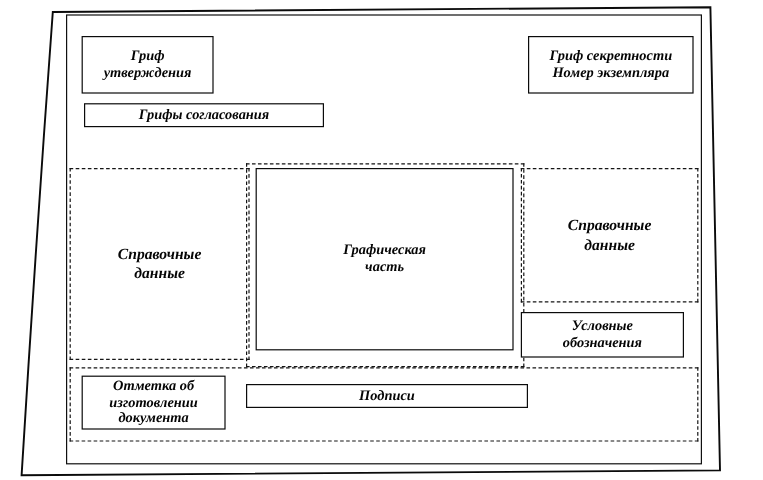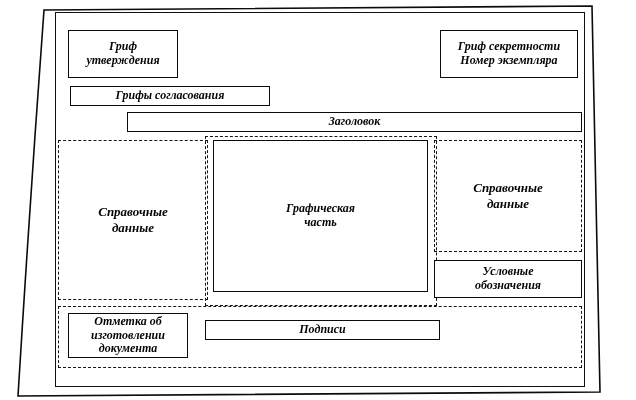--- a/index.html
+++ b/index.html
@@ -64,21 +64,21 @@
   }
   
   #frame-outer        { left: 55px;  top: 12px;  width: 530px; height: 375px; }
   #box-grif-utv       { left: 68px;  top: 30px;  width: 110px; height: 48px; justify-content: center; }
   #box-grif-sekr      { left: 440px; top: 30px;  width: 138px; height: 48px; }
   #box-grify-sogl     { left: 70px;  top: 86px;  width: 200px; height: 20px; }
   #box-zagolovok      { left: 127px; top: 112px; width: 455px; height: 20px; }
   #dash-left          { left: 58px;  top: 140px; width: 150px; height: 160px; }
   #box-graf-chast     { left: 213px; top: 140px; width: 215px; height: 152px; }
   #dash-right-top     { left: 434px; top: 140px; width: 148px; height: 112px; }
-  #box-uslovnye       { left: 434px; top: 260px; width: 148px; height: 38px; }
+  #box-uslovnye       { left: 434px; top: 260px; width: 136px; height: 38px; }
   #box-otmetka        { left: 68px;  top: 313px; width: 120px; height: 45px; }
   #box-podpisi        { left: 205px; top: 320px; width: 235px; height: 20px; }
   #box-masshtab       { left: 265px; top: 348px; width: 120px; height: 20px; }
   #dash-bottom        { left: 58px;  top: 306px; width: 524px; height: 62px; }
   #dash-graf-outer    { left: 205px; top: 136px; width: 232px; height: 170px; }
 </style>
 </head>
 <body>
 
 <div id="page">
@@ -96,23 +96,20 @@
 
   <div class="box" id="box-grify-sogl">
     <span class="label">Грифы согласования</span>
   </div>
 
   <div class="box" id="box-grif-sekr">
     <span class="label">Гриф секретности
 Номер экземпляра</span>
   </div>
 
-  <div class="box" id="box-zagolovok">
-    <span class="label">Заголовок</span>
-  </div>
 
   <div class="dashed" id="dash-left">
     <span class="label">Справочные
 данные</span>
   </div>
 
   <div class="dashed" id="dash-graf-outer"></div>
 
   <div class="box" id="box-graf-chast">
     <span class="label">Графическая

